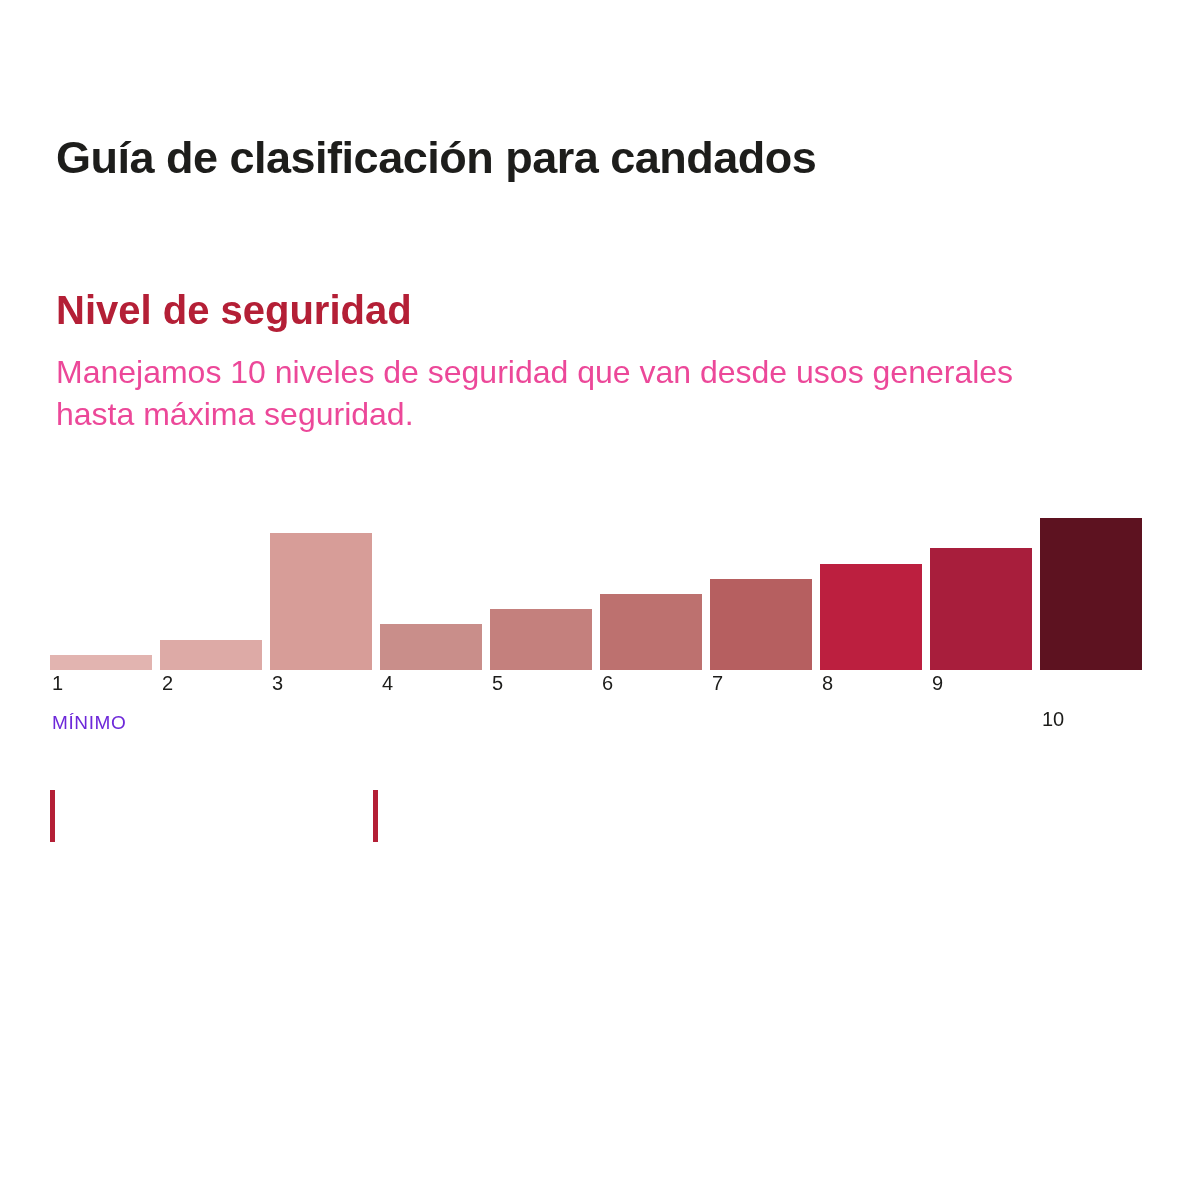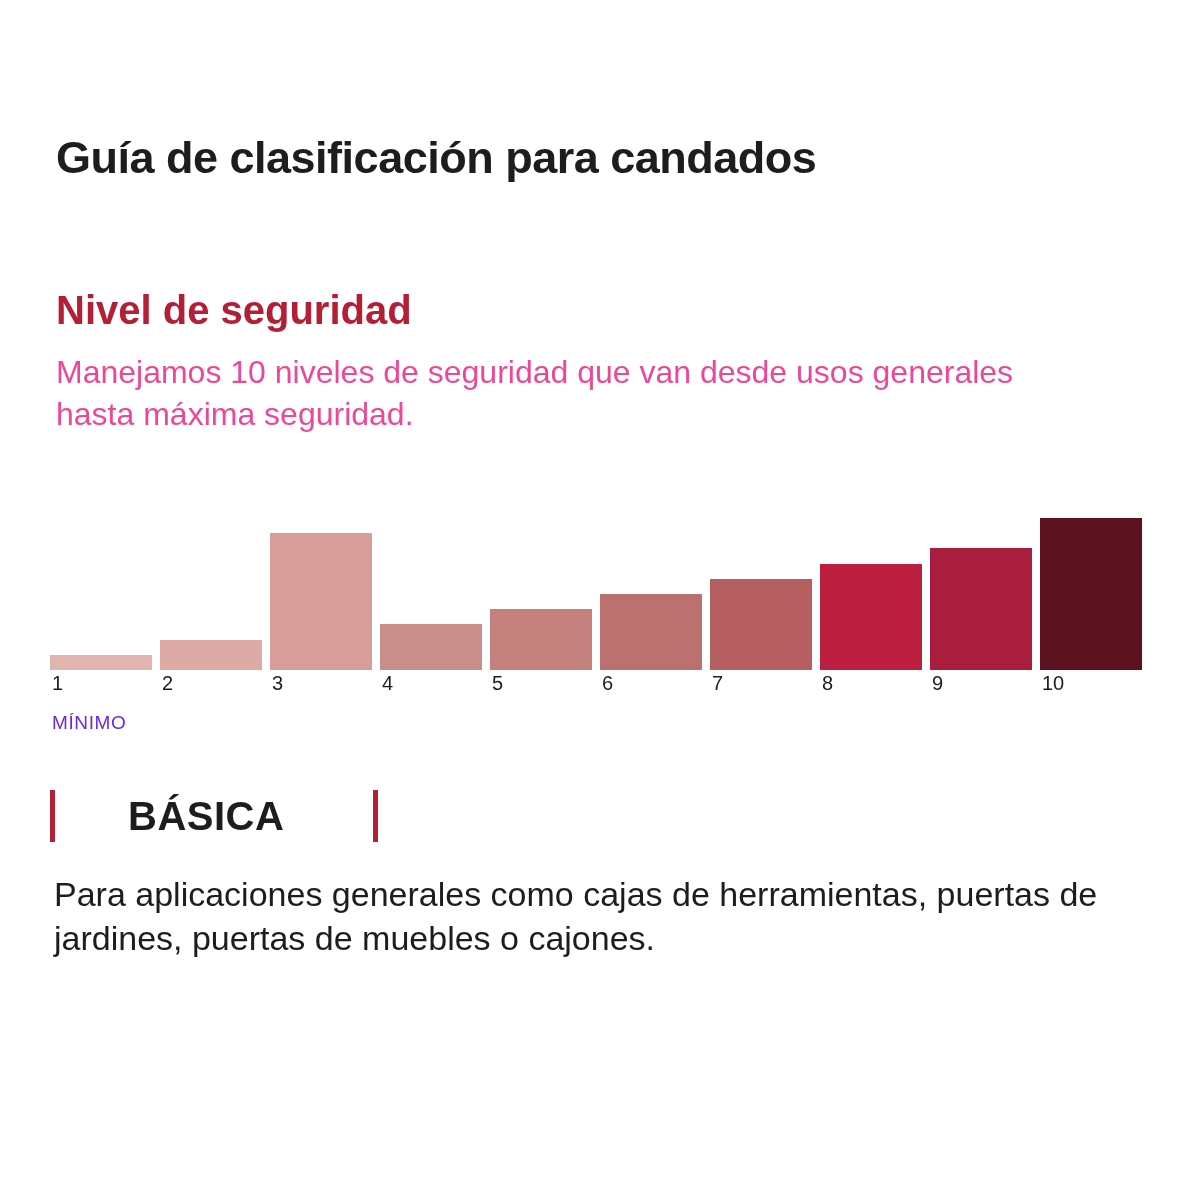--- a/index.html
+++ b/index.html
@@ -168,26 +168,24 @@
   <div class="tick-labels" id="ticks">
       <div class="tick" style="left: 2px;">1</div>
       <div class="tick" style="left: 112px;">2</div>
       <div class="tick" style="left: 222px;">3</div>
       <div class="tick" style="left: 332px;">4</div>
       <div class="tick" style="left: 442px;">5</div>
       <div class="tick" style="left: 552px;">6</div>
       <div class="tick" style="left: 662px;">7</div>
       <div class="tick" style="left: 772px;">8</div>
       <div class="tick" style="left: 882px;">9</div>
-      <div class="tick" style="left: 992px;">10</div>
+      <div class="tick" style="left: 992px; margin-top: 36px;">10</div>
     </div>
 
   <div class="min-label">MÍNIMO</div>
 
   <div class="badge-row">
     <div class="badge-rule rule-left"></div>
-    <div class="badge-text">BÁSICA</div>
     <div class="badge-rule rule-right"></div>
   </div>
 
-  <div class="desc">Para aplicaciones generales como cajas de herramientas, puertas de jardines, puertas de muebles o cajones.</div>
 
 </div>
 
 </body></html>

